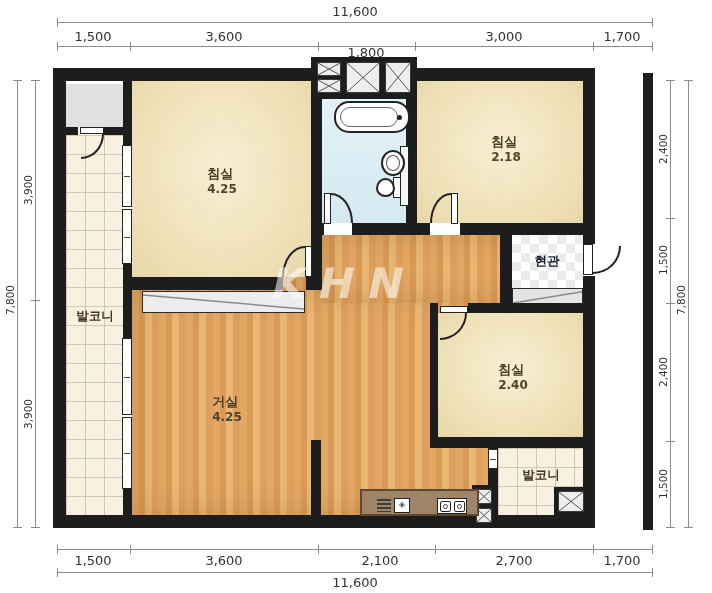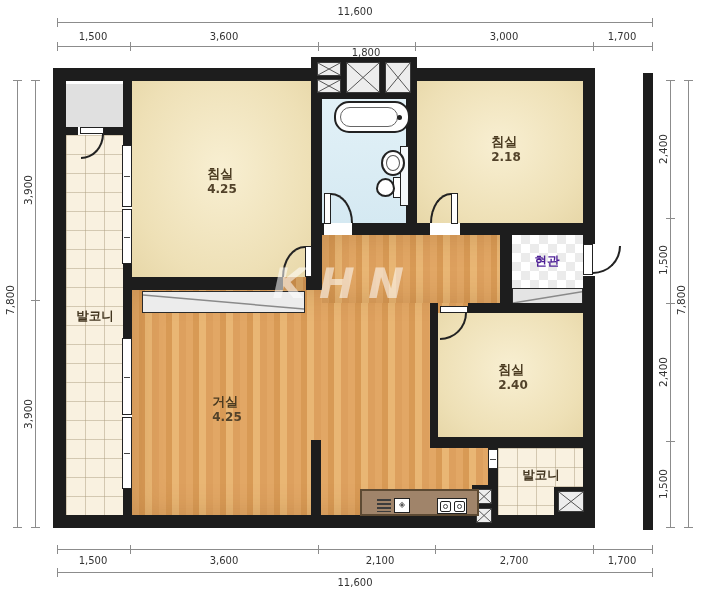--- a/index.html
+++ b/index.html
@@ -46,32 +46,32 @@
   .stove{position:absolute;background:#fff;border:1.5px solid #222;box-sizing:border-box;display:flex;align-items:center;justify-content:space-around;}
   .burner{width:9px;height:9px;border:1.2px solid #222;border-radius:2px;position:relative;}
   .burner:after{content:"";position:absolute;left:2px;top:2px;right:2px;bottom:2px;border:1px solid #444;border-radius:50%;}
   .ksink{position:absolute;background:#fff;border:1.5px solid #222;box-sizing:border-box;color:#555;font-size:8px;line-height:12px;text-align:center;}
   .vent{position:absolute;background:repeating-linear-gradient(180deg,#3c3c3c 0 2px,transparent 2px 4px);}
   
   .rlabel{position:absolute;transform:translate(-50%,-50%);text-align:left;color:#4a3a20;line-height:1.25;white-space:nowrap;}
   .rname{display:block;font-weight:bold;font-size:13px;}
   .rarea{display:block;font-size:12px;font-weight:bold;color:#52422a;}
   .slabel{position:absolute;transform:translate(-50%,-50%);font-weight:bold;font-size:12.5px;color:#433620;white-space:nowrap;}
-  .entl{color:#4c1d95;}
+  .entl{color:#0f172a;}
   
   .wm-logo{position:absolute;transform:translate(-50%,-50%) skewX(-12deg);font-size:42px;font-weight:bold;
     letter-spacing:14px;color:rgba(255,255,255,.55);white-space:nowrap;}
   .wm-sub{position:absolute;transform:translate(-50%,-50%);font-size:16px;font-weight:bold;
     letter-spacing:2.5px;color:rgba(255,255,255,.6);white-space:nowrap;}
   
   .dlh{position:absolute;border-top:1px solid #8c8c8c;height:0;}
   .dlv{position:absolute;border-left:1px solid #8c8c8c;width:0;}
   .tkv{position:absolute;width:1px;height:9px;background:#8c8c8c;}
   .tkh{position:absolute;width:9px;height:1px;background:#8c8c8c;}
-  .dim{position:absolute;transform:translate(-50%,-50%);font-size:10px;color:#333;white-space:nowrap;}
+  .dim{position:absolute;transform:translate(-50%,-50%);font-size:13px;color:#333;white-space:nowrap;}
   .dimv{position:absolute;transform:translate(-50%,-50%) rotate(-90deg);font-size:10.5px;color:#333;white-space:nowrap;}
 </style>
 </head>
 <body>
 
 <div class="plan">
 
   <div class="dlh" style="left:57px;top:22px;width:596px;"></div>
   <div class="tkv" style="left:57px;top:18px;"></div>
   <div class="tkv" style="left:652px;top:18px;"></div>

